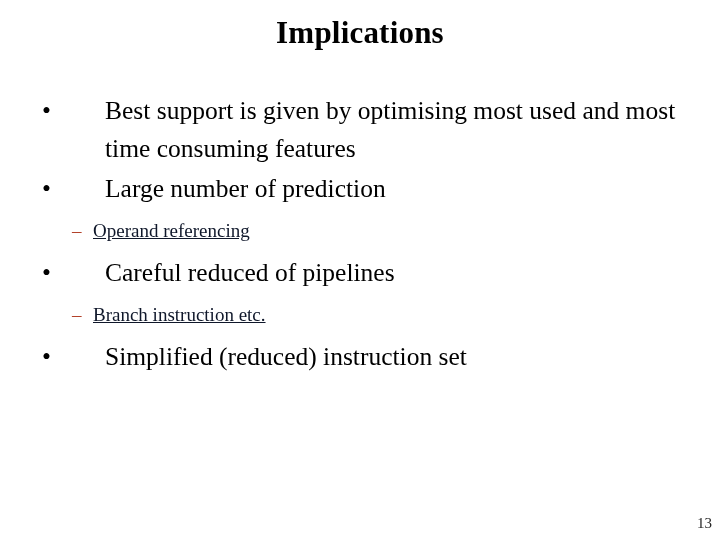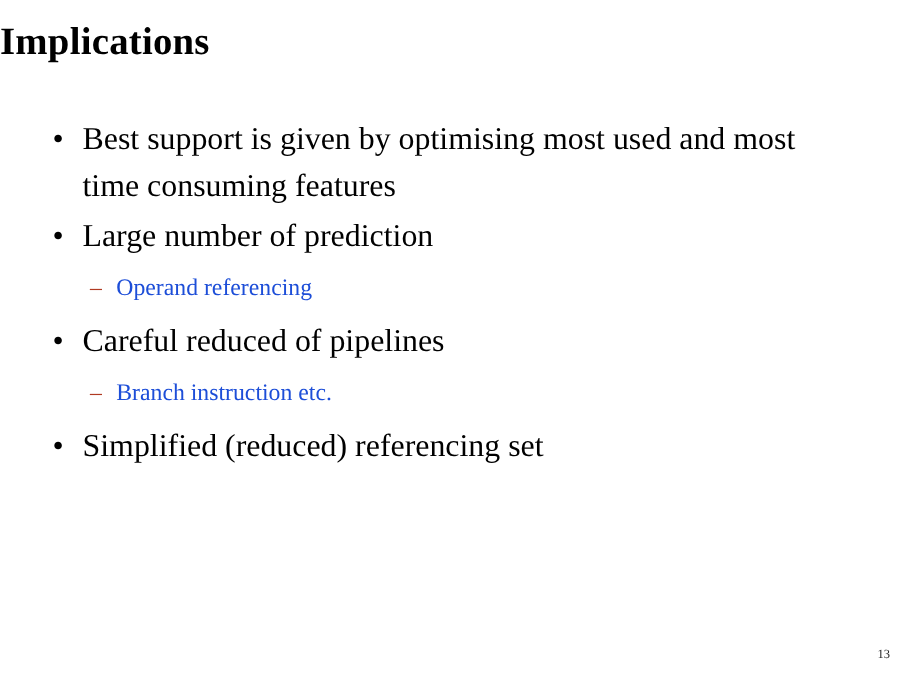--- a/index.html
+++ b/index.html
@@ -15,20 +15,21 @@
     width: 720px;
     height: 540px;
     background: #ffffff;
     overflow: hidden;
   }
   .slide-title {
     position: absolute;
     left: 0;
     top: 14px;
     width: 720px;
+    text-align: center;
     font-size: 31px;
     font-weight: bold;
     color: #000000;
     letter-spacing: 0.2px;
     line-height: 38px;
     font-family: "Liberation Serif", "DejaVu Serif", serif;
   }
   .body-block {
     position: absolute;
     left: 36px;
@@ -51,47 +52,49 @@
   .lvl1 .marker {
     position: absolute;
     left: 6px;
     top: 0;
     font-size: 25.5px;
     line-height: 38px;
     color: #000000;
   }
   .lvl1 .btext {
     display: block;
+    margin-left: 39px;
   }
   
   .lvl2 {
     padding-left: 57px;
     font-size: 19px;
     line-height: 32px;
     color: #b03a22;
     margin-top: 7px;
     margin-bottom: 7px;
   }
   .lvl2 .marker {
     position: absolute;
     left: 36px;
     top: 0;
     font-size: 19px;
     line-height: 32px;
     color: #b03a22;
   }
   .lvl2 .btext {
     display: block;
-    color: #1d4ed8;
+    color: #0f172a;
+    text-decoration: underline;
   }
   .page-number {
     position: absolute;
     right: 8px;
     bottom: 10px;
-    font-size: 10px;
+    font-size: 15px;
     color: #262626;
     font-family: "Liberation Serif", "DejaVu Serif", serif;
     line-height: 13px;
     text-align: center;
   }
 </style>
 </head>
 <body>
 
 <div class="slide">
@@ -120,20 +123,20 @@
       <span class="btext">Careful reduced of pipelines</span>
     </div>
 
     <div class="bullet-row lvl2">
       <span class="marker">–</span>
       <span class="btext">Branch instruction etc.</span>
     </div>
 
     <div class="bullet-row lvl1">
       <span class="marker">•</span>
-      <span class="btext">Simplified (reduced) referencing set</span>
+      <span class="btext">Simplified (reduced) instruction set</span>
     </div>
 
   </div>
 
   <div class="page-number">13</div>
 
 </div>
 
 </body></html>

